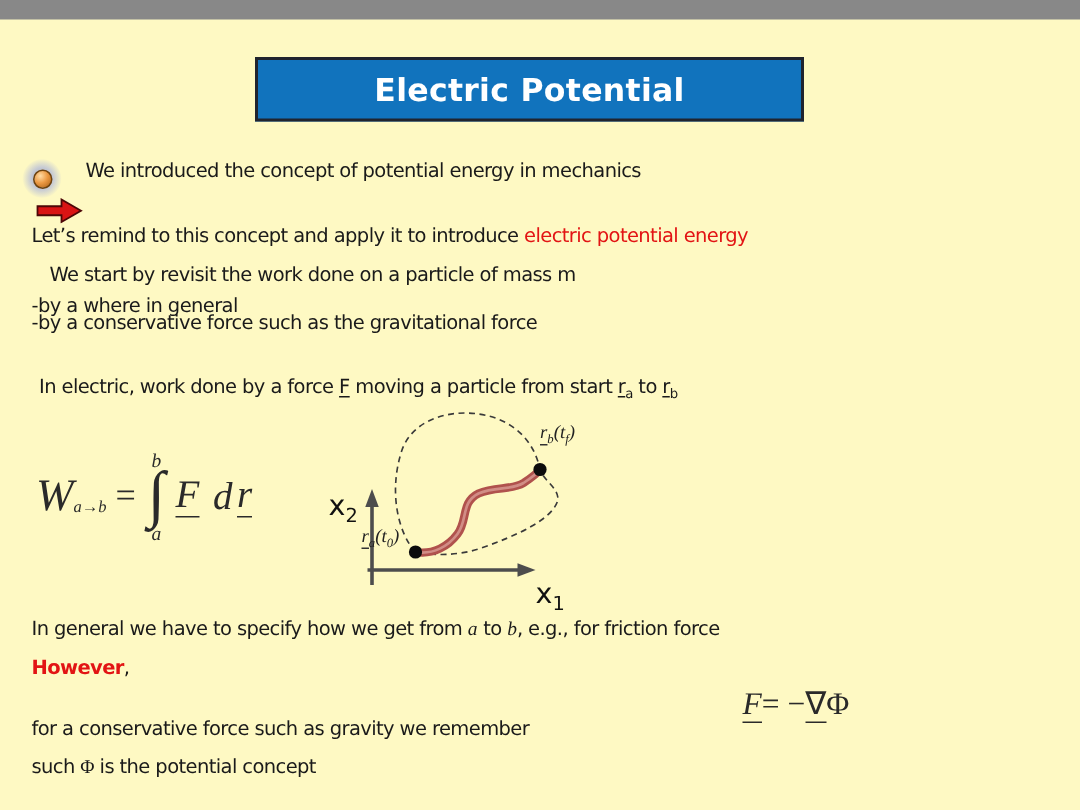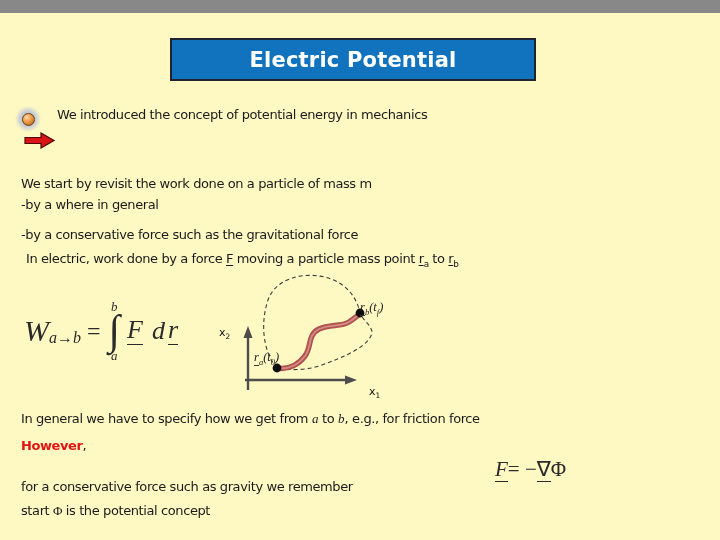--- a/index.html
+++ b/index.html
@@ -35,29 +35,29 @@
   .arrow-icon { position:absolute; left:24px; top:119px; }
   
   .serif-it { font-family:"Liberation Serif", serif; font-style:italic; letter-spacing:0; }
   .math-ul { border-bottom:1.5px solid #2a2a2a; padding-bottom:1px; line-height:1; }
   
   .wform {
     position:absolute; left:24px; top:282px; height:72px;
     display:flex; align-items:center; font-family:"Liberation Serif", serif; color:#2a2a2a;
   }
   .wform .W { font-style:italic; font-size:30px; }
-  .wform .Wsub { font-style:italic; font-size:16px; margin-top:14px; }
+  .wform .Wsub { font-style:italic; font-size:11px; margin-top:14px; }
   .wform .eq { font-size:24px; margin:0 8px 0 6px; }
   .int-col { display:flex; flex-direction:column; align-items:center; line-height:1; }
   .int-limit { font-style:italic; font-size:13px; line-height:1; }
   .int-sign { font-size:42px; line-height:0.85; }
   .wform .bigvar { font-style:italic; font-size:26px; }
   
   .diagram-svg { position:absolute; left:215px; top:250px; }
-  .axis-label { position:absolute; font-size:11px; letter-spacing:0; color:#111; }
+  .axis-label { position:absolute; font-size:19px; letter-spacing:0; color:#111; }
   .pt-label { position:absolute; font-family:"Liberation Serif", serif; font-style:italic;
               font-size:12.5px; letter-spacing:0; color:#222; white-space:nowrap; }
   .pt-label .math-ul { border-bottom:1px solid #333; }
   
   .fform {
     position:absolute; left:495px; top:444px; font-family:"Liberation Serif", serif;
     font-size:21px; color:#2a2a2a; display:flex; align-items:baseline;
   }
   .fform .it { font-style:italic; }
 </style>
@@ -73,27 +73,30 @@
   <span class="ball-halo">
       <span class="ball"></span>
     </span>
   <div class="t" style="left:57px; top:94px;">
     <span>We introduced the concept of potential energy in mechanics</span>
   </div>
 
   <svg class="arrow-icon" width="32" height="17" viewBox="0 0 32 17">
     <polygon points="1,5.5 17,5.5 17,1 30,8.5 17,16 17,11.5 1,11.5" fill="#d91414" stroke="#4d0707" stroke-width="1.2"></polygon>
   </svg>
+  <div class="t" style="left:21px; top:137px;">
+    <span>Let’s remind to this concept and apply it to introduce </span><span class="red">electric potential energy</span>
+  </div>
 
-  <div class="t" style="left:21px; top:163px;"><span>We start by revisit the work done on a particle of mass m</span></div>
+  <div class="t" style="left:33px; top:163px;"><span>We start by revisit the work done on a particle of mass m</span></div>
   <div class="t" style="left:21px; top:184px;"><span>-by a where in general</span></div>
-  <div class="t" style="left:21px; top:214px;"><span>-by a conservative force such as the gravitational force</span></div>
+  <div class="t" style="left:21px; top:195px;"><span>-by a conservative force such as the gravitational force</span></div>
 
   <div class="t" style="left:26px; top:238px;">
-    <span>In electric, work done by a force </span><span class="u">F</span><span> moving a particle mass point </span><span class="u">r</span><sub>a</sub><span> to </span><span class="u">r</span><sub>b</sub>
+    <span>In electric, work done by a force </span><span class="u">F</span><span> moving a particle from start </span><span class="u">r</span><sub>a</sub><span> to </span><span class="u">r</span><sub>b</sub>
   </div>
 
   <div class="wform">
     <span class="W">W</span>
     <span class="Wsub">a→b</span>
     <span class="eq">=</span>
     <span class="int-col">
       <span class="int-limit">b</span>
       <span class="int-sign">∫</span>
       <span class="int-limit">a</span>
@@ -116,27 +119,27 @@
     <line x1="30" y1="117" x2="131" y2="117" stroke="#4d4d4d" stroke-width="2.4"></line>
     <polygon points="142,117 130,112.5 130,121.5" fill="#4d4d4d"></polygon>
 
     <circle cx="62" cy="105" r="4.4" fill="#0c0c0c"></circle>
     <circle cx="145" cy="50" r="4.4" fill="#0c0c0c"></circle>
   </svg>
 
   <div class="axis-label" style="left:219px; top:313px;">
     <span>x</span><sub>2</sub>
   </div>
-  <div class="axis-label" style="left:369px; top:372px;">
+  <div class="axis-label" style="left:357px; top:372px;">
     <span>x</span><sub>1</sub>
   </div>
-  <div class="pt-label" style="left:254px; top:337px;">
+  <div class="pt-label" style="left:241px; top:337px;">
     <span class="math-ul">r</span><sub>a</sub><span>(t</span><sub>0</sub><span>)</span>
   </div>
-  <div class="pt-label" style="left:360px; top:287px;">
+  <div class="pt-label" style="left:360px; top:268px;">
     <span class="math-ul">r</span><sub>b</sub><span>(t</span><sub>f</sub><span>)</span>
   </div>
 
   <div class="t" style="left:21px; top:398px;">
     <span>In general we have to specify how we get from </span><span class="serif-it">a</span><span> to </span><span class="serif-it">b</span><span>, e.g., for friction force</span>
   </div>
 
   <div class="t" style="left:21px; top:425px; font-weight:bold;">
     <span class="red">However</span><span style="font-weight:normal;">,</span>
   </div>
@@ -146,16 +149,16 @@
   </div>
 
   <div class="fform">
     <span class="it math-ul">F</span>
       <span> = −</span>
       <span class="math-ul">∇</span>
       <span>Φ</span>
   </div>
 
   <div class="t" style="left:21px; top:490px;">
-    <span>start </span><span style="font-family:'Liberation Serif',serif;">Φ</span><span> is the potential concept</span>
+    <span>such </span><span style="font-family:'Liberation Serif',serif;">Φ</span><span> is the potential concept</span>
   </div>
 
 </div>
 
 </body></html>

